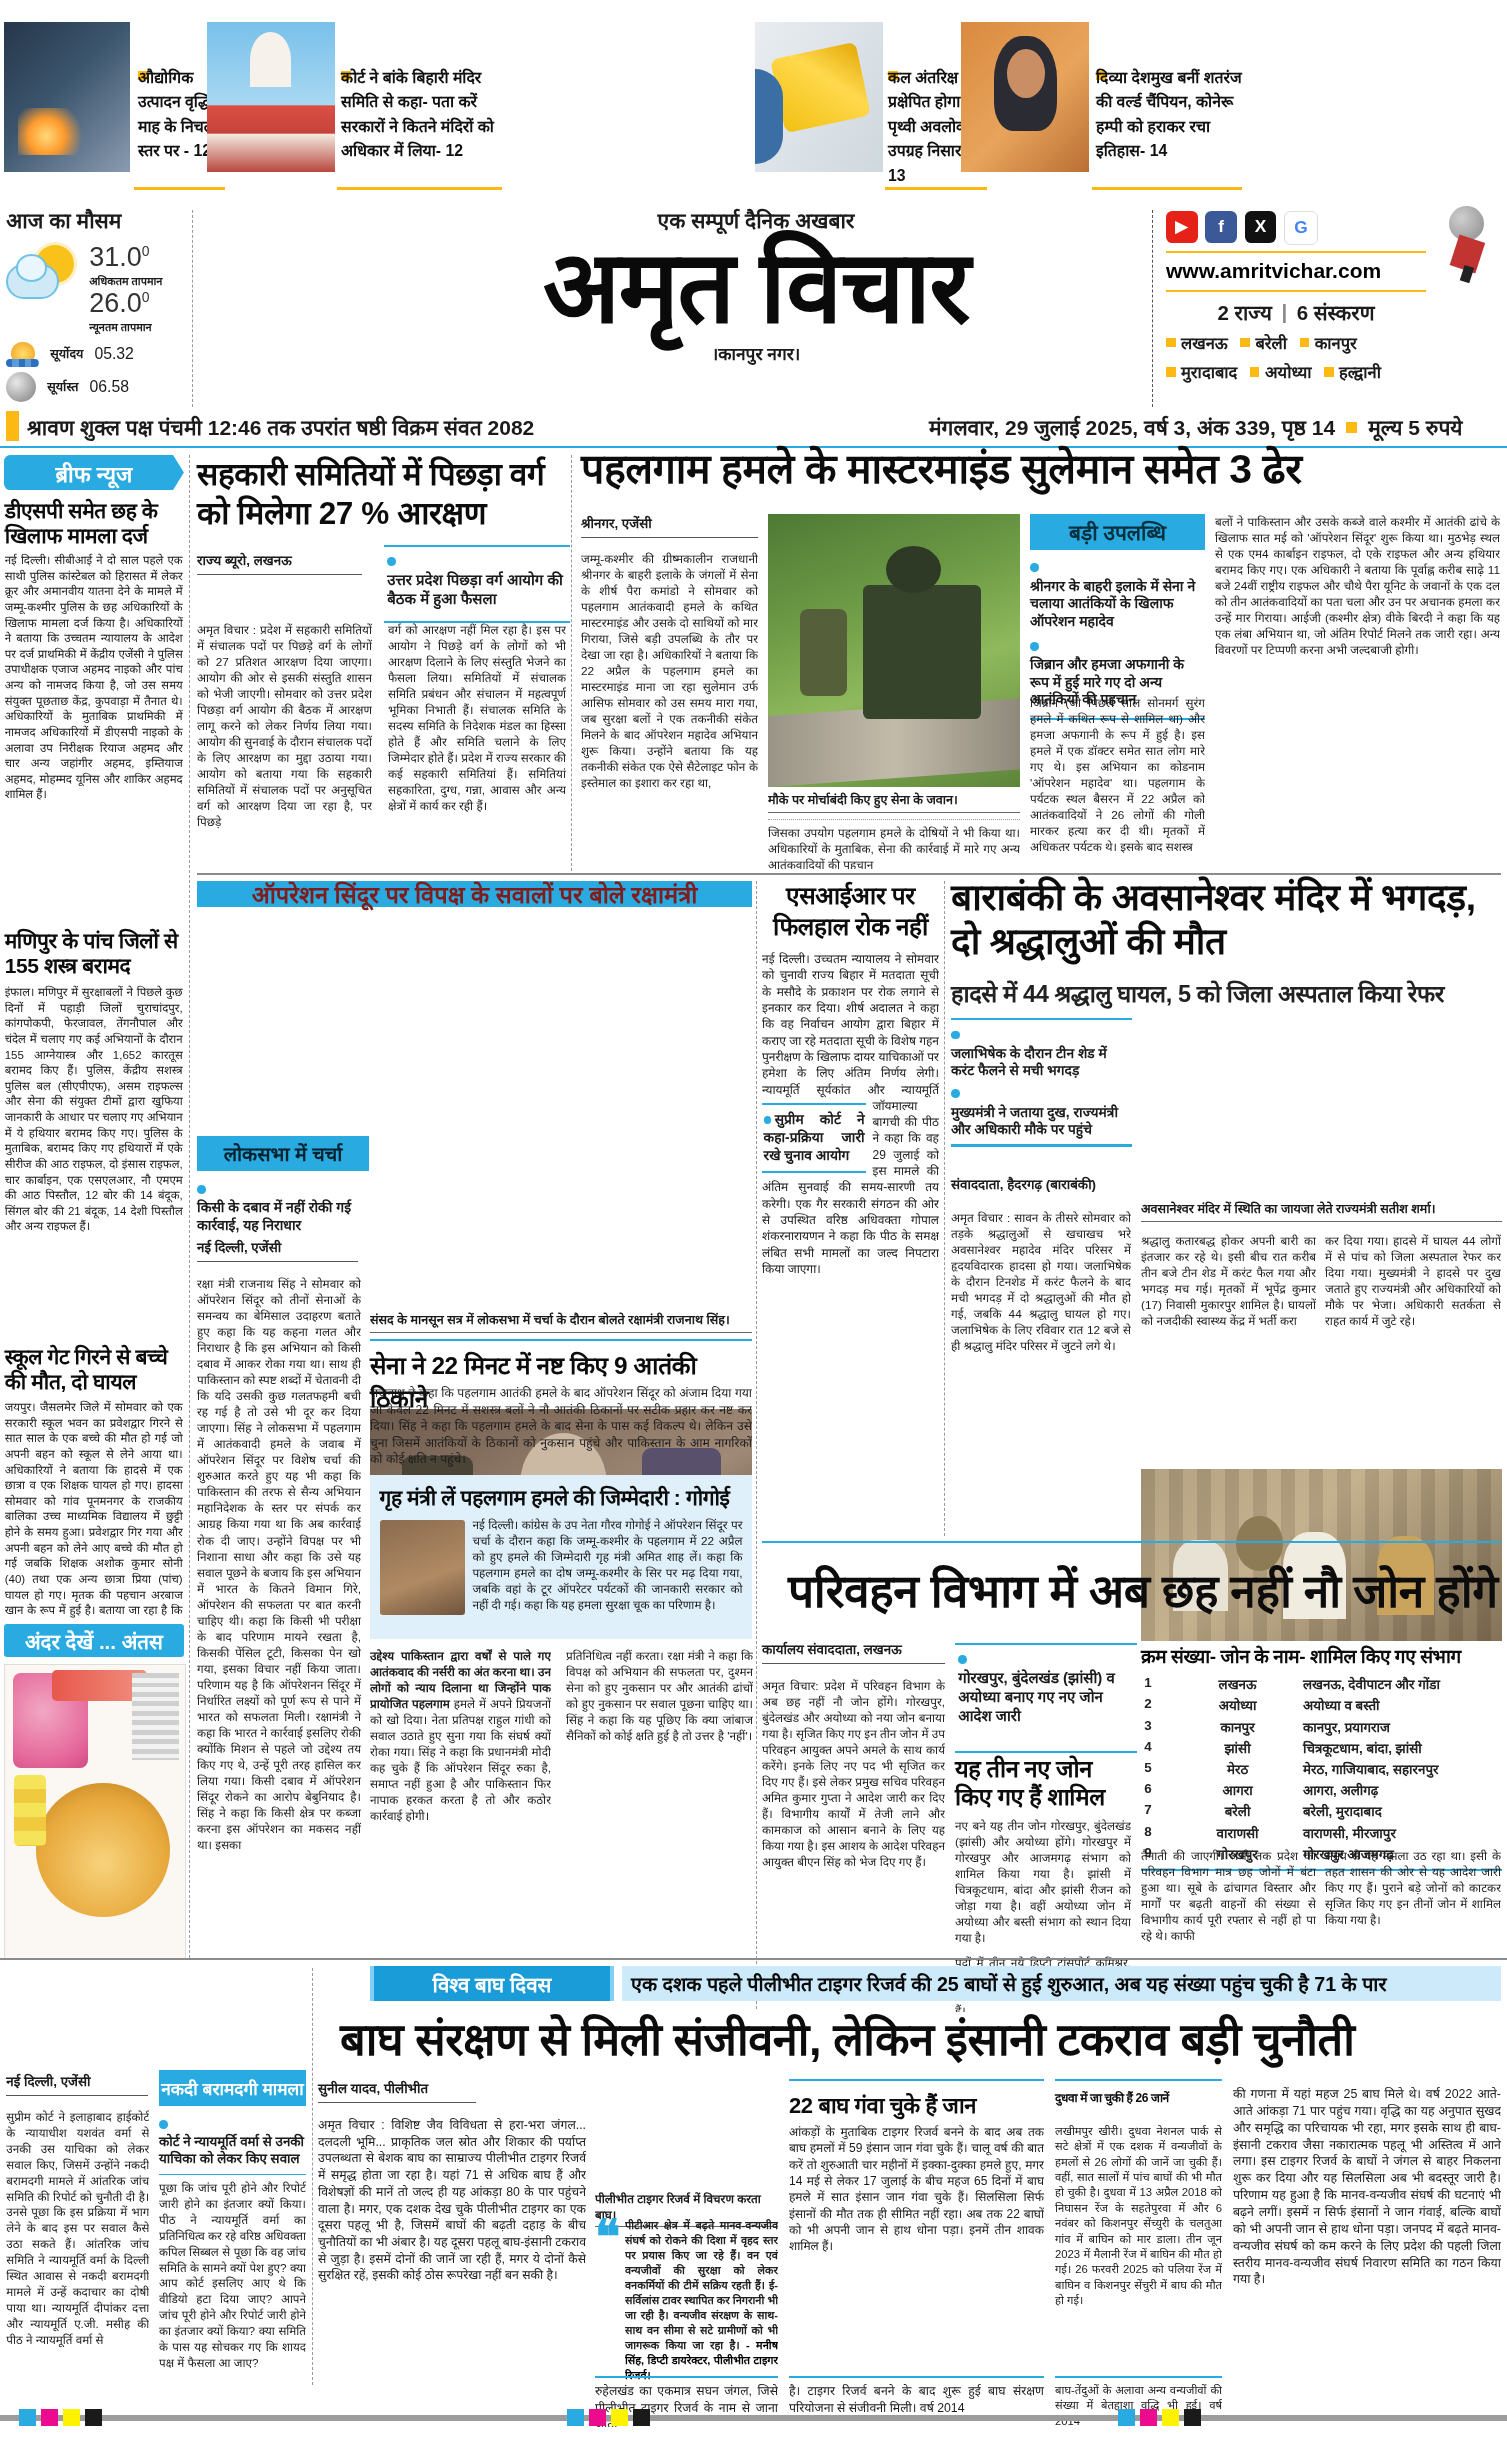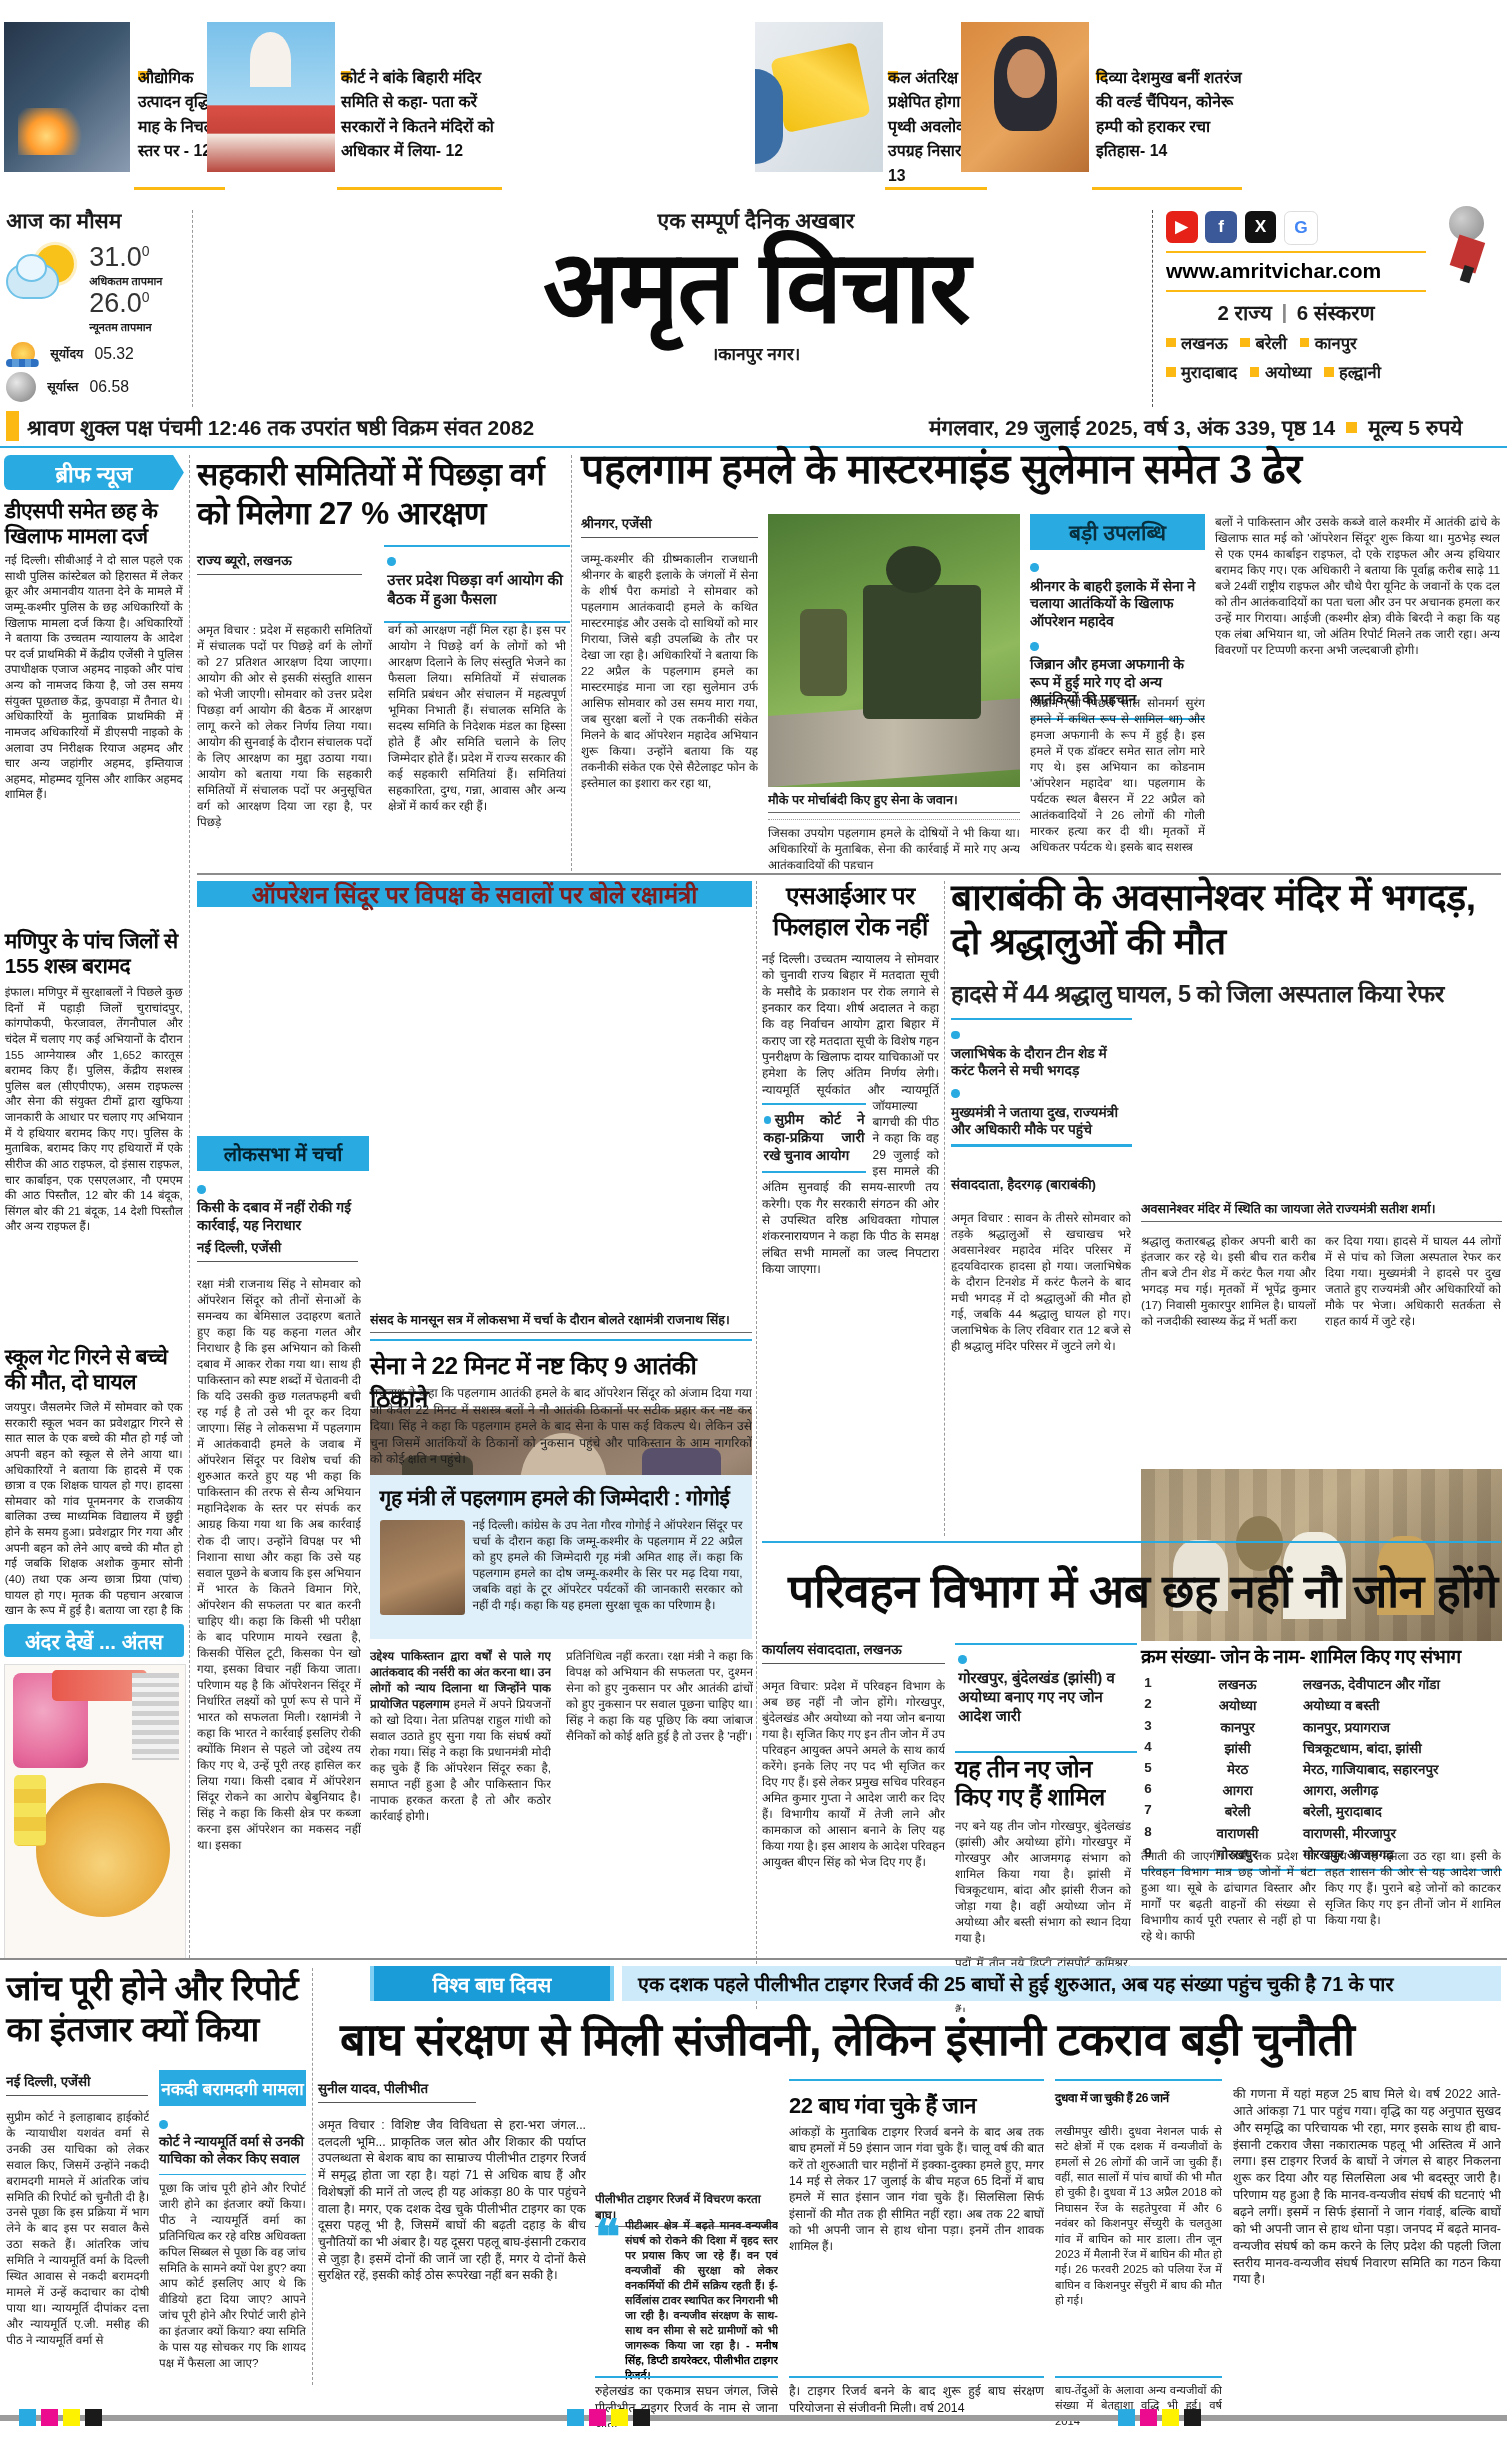--- a/index.html
+++ b/index.html
@@ -350,33 +350,32 @@
           </tr>
     </tbody>
       </table>
     <div class="crule" style="height:2.4px;margin-top:4.7px;"></div>
   </div>
   <div class="abs bodytext" style="left:1141px;top:1848px;width:175px;height:164px;">तैनाती की जाएगी। अभी तक प्रदेश का परिवहन विभाग मात्र छह जोनों में बंटा हुआ था। सूबे के ढांचागत विस्तार और मार्गों पर बढ़ती वाहनों की संख्या से विभागीय कार्य पूरी रफ्तार से नहीं हो पा रहे थे। काफी</div>
   <div class="abs bodytext" style="left:1325px;top:1848px;width:176px;height:164px;">समय से यह मसला उठ रहा था। इसी के तहत शासन की ओर से यह आदेश जारी किए गए हैं। पुराने बड़े जोनों को काटकर सृजित किए गए इन तीनों जोन में शामिल किया गया है।</div>
 
   <div class="abs grule" style="left:0;top:1958px;width:1508px;height:2.4px;"></div>
 
-  <div class="abs headline" style="left:6.3px;top:1968px;width:301px;font-size:34px;line-height:1.2;">जांच पूरी होने और रिपोर्ट का इंतजार क्यों किया</div>
   <div class="abs byline" style="left:6.3px;top:2072px;width:142px;">नई दिल्ली, एजेंसी</div>
   <div class="abs bodytext" style="left:6.3px;top:2109px;width:143px;height:274px;font-size:11.7px;">सुप्रीम कोर्ट ने इलाहाबाद हाईकोर्ट के न्यायाधीश यशवंत वर्मा से उनकी उस याचिका को लेकर सवाल किए, जिसमें उन्होंने नकदी बरामदगी मामले में आंतरिक जांच समिति की रिपोर्ट को चुनौती दी है। उनसे पूछा कि इस प्रक्रिया में भाग लेने के बाद इस पर सवाल कैसे उठा सकते हैं। आंतरिक जांच समिति ने न्यायमूर्ति वर्मा के दिल्ली स्थित आवास से नकदी बरामदगी मामले में उन्हें कदाचार का दोषी पाया था। न्यायमूर्ति दीपांकर दत्ता और न्यायमूर्ति ए.जी. मसीह की पीठ ने न्यायमूर्ति वर्मा से</div>
   <div class="abs cyanbar" style="left:159px;top:2070px;width:147px;height:36px;font-size:17.3px;">नकदी बरामदगी मामला</div>
   <div class="abs blt" style="left:159px;top:2116px;width:147px;font-size:13.4px;border-bottom:1.6px solid #29abe2;padding-bottom:6.3px;">
       <span class="dot"></span>
       <span>कोर्ट ने न्यायमूर्ति वर्मा से उनकी याचिका को लेकर किए सवाल</span>
     </div>
   <div class="abs bodytext" style="left:159px;top:2180px;width:147px;height:203px;font-size:11.7px;">पूछा कि जांच पूरी होने और रिपोर्ट जारी होने का इंतजार क्यों किया। पीठ ने न्यायमूर्ति वर्मा का प्रतिनिधित्व कर रहे वरिष्ठ अधिवक्ता कपिल सिब्बल से पूछा कि वह जांच समिति के सामने क्यों पेश हुए? क्या आप कोर्ट इसलिए आए थे कि वीडियो हटा दिया जाए? आपने जांच पूरी होने और रिपोर्ट जारी होने का इंतजार क्यों किया? क्या समिति के पास यह सोचकर गए कि शायद पक्ष में फैसला आ जाए?</div>
   <div class="abs vdash" style="left:312px;top:1968px;height:417px;"></div>
 
   <div class="abs" style="left:370px;top:1966px;width:236px;height:35px;background:#1a9cd8;color:#fff;font-weight:bold;font-size:20.5px;display:flex;align-items:center;justify-content:center;border-left:4.7px solid #7fd0f2;border-right:4.7px solid #7fd0f2;">विश्व बाघ दिवस</div>
-  <div class="abs" style="left:622px;top:1966px;width:879px;height:35px;background:#cdeafa;color:#0a0a0a;font-weight:bold;font-size:19.7px;display:flex;align-items:center;padding-left:16px;box-sizing:border-box;">एक दशक पहले पीलीभीत टाइगर रिजर्व की 25 बाघों से हुई शुरुआत, अब यह संख्या पहुंच चुकी है 71 के पार</div>
+  <div class="abs" style="left:622px;top:1966px;width:879px;height:35px;background:#cdeafa;color:#0a0a0a;font-weight:bold;font-size:19.7px;display:flex;align-items:center;padding-left:9px;box-sizing:border-box;">एक दशक पहले पीलीभीत टाइगर रिजर्व की 25 बाघों से हुई शुरुआत, अब यह संख्या पहुंच चुकी है 71 के पार</div>
   <div class="abs headline" style="left:340px;top:2007px;width:1161px;font-size:45px;white-space:nowrap;">बाघ संरक्षण से मिली संजीवनी, लेकिन इंसानी टकराव बड़ी चुनौती</div>
   <div class="abs byline" style="left:318px;top:2079px;width:158px;">सुनील यादव, पीलीभीत</div>
   <div class="abs bodytext" style="left:318px;top:2117px;width:268px;height:268px;font-size:12.3px;">अमृत विचार : विशिष्ट जैव विविधता से हरा-भरा जंगल... दलदली भूमि... प्राकृतिक जल स्रोत और शिकार की पर्याप्त उपलब्धता से बेशक बाघ का साम्राज्य पीलीभीत टाइगर रिजर्व में समृद्ध होता जा रहा है। यहां 71 से अधिक बाघ हैं और विशेषज्ञों की मानें तो जल्द ही यह आंकड़ा 80 के पार पहुंचने वाला है। मगर, एक दशक देख चुके पीलीभीत टाइगर का एक दूसरा पहलू भी है, जिसमें बाघों की बढ़ती दहाड़ के बीच चुनौतियों का भी अंबार है। यह दूसरा पहलू बाघ-इंसानी टकराव से जुड़ा है। इसमें दोनों की जानें जा रही हैं, मगर ये दोनों कैसे सुरक्षित रहें, इसकी कोई ठोस रूपरेखा नहीं बन सकी है।</div>
 
   <div class="abs cap" style="left:595px;top:2190px;width:183px;font-size:11.8px;">पीलीभीत टाइगर रिजर्व में विचरण करता बाघ।</div>
   <div class="abs" style="left:595px;top:2218px;width:183px;height:154px;">
     <span class="qmark" style="float:left;margin:4.7px 4.7px 0 0;">❝</span>
     <div class="bodytext" style="font-size:11px;font-weight:bold;color:#222;"><span>पीटीआर क्षेत्र में बढ़ते मानव-वन्यजीव संघर्ष को रोकने की दिशा में वृहद स्तर पर प्रयास किए जा रहे हैं। वन एवं वन्यजीवों की सुरक्षा को लेकर वनकर्मियों की टीमें सक्रिय रहती हैं। ई-सर्विलांस टावर स्थापित कर निगरानी भी जा रही है। वन्यजीव संरक्षण के साथ-साथ वन सीमा से सटे ग्रामीणों को भी जागरूक किया जा रहा है।</span> <span style="color:#000;">- मनीष सिंह, डिप्टी डायरेक्टर, पीलीभीत टाइगर रिजर्व।</span></div>
   </div>
   <div class="abs crule" style="left:595px;top:2376px;width:183px;height:2.4px;"></div>

